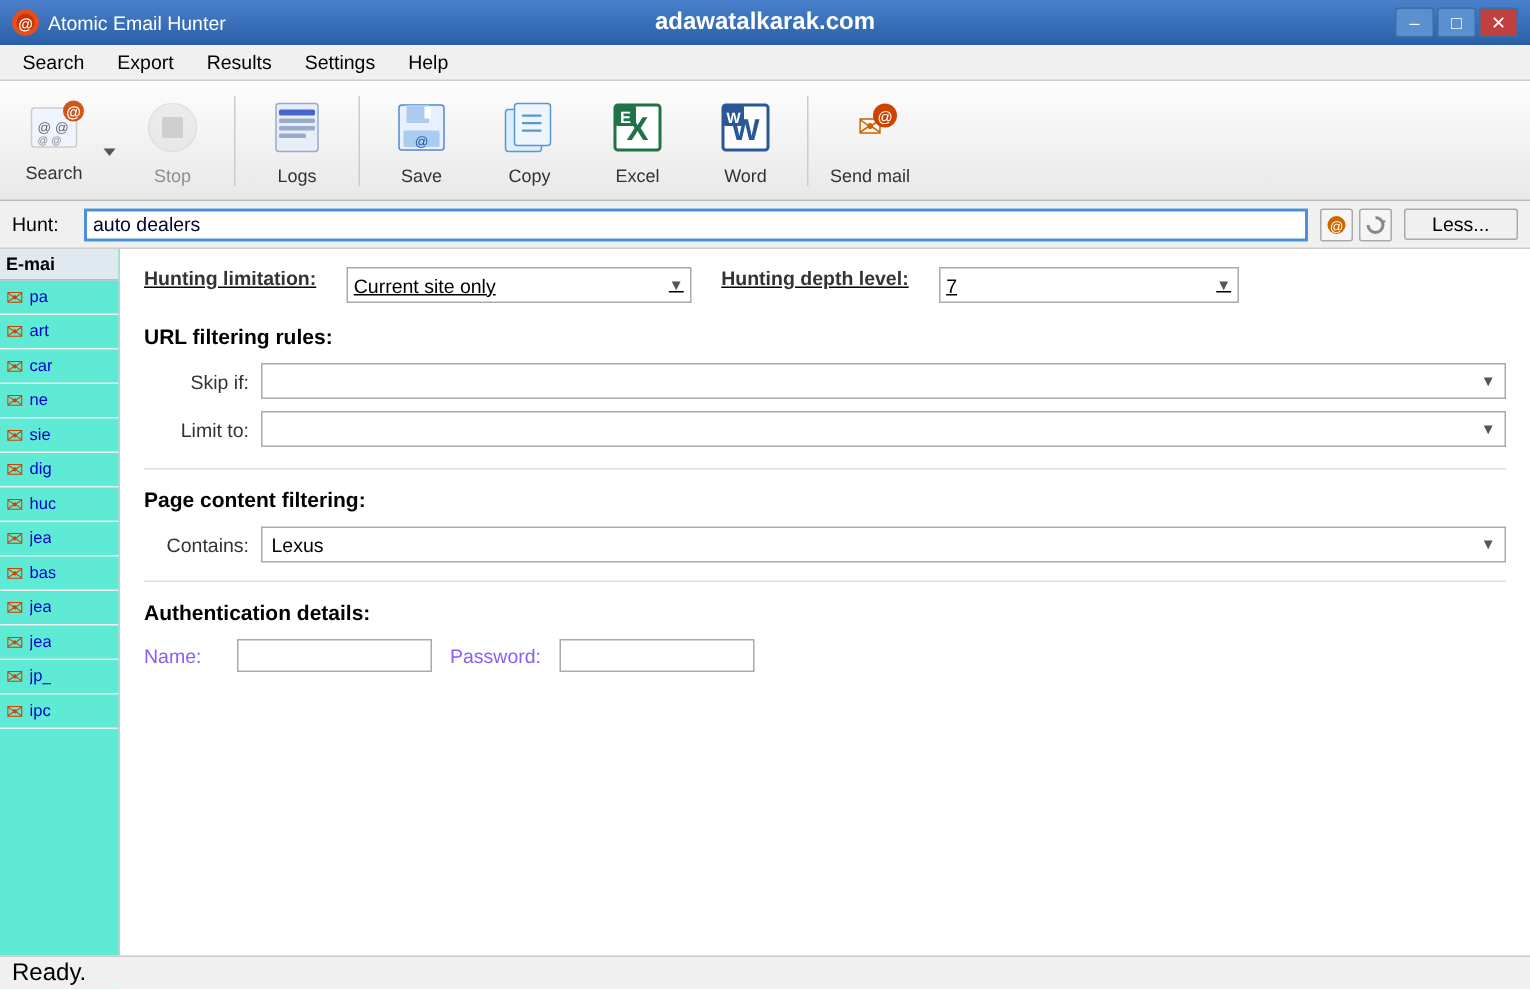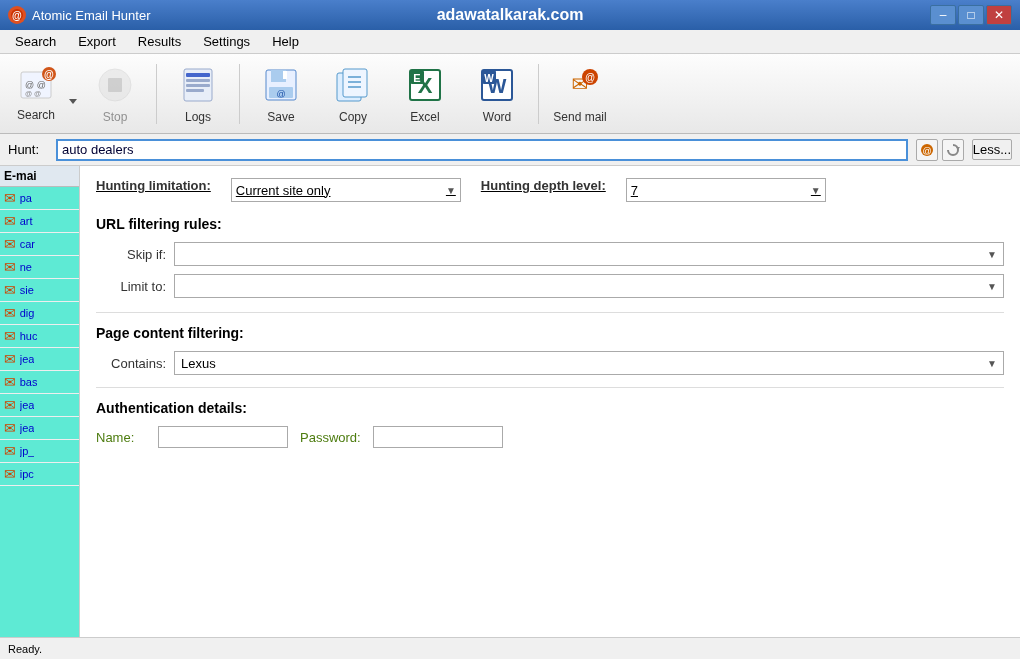--- a/index.html
+++ b/index.html
@@ -199,21 +199,21 @@
       cursor: pointer;
       display: flex;
       align-items: center;
       justify-content: center;
       border: 1px solid #aaa;
       border-radius: 2px;
       background: #f5f5f5;
       font-size: 12px;
     }
     .less-btn {
-      padding: 2px 0;
+      padding: 2px 18px;
       border: 1px solid #aaa;
       background: #f0f0f0;
       cursor: pointer;
       font-size: 13px;
       border-radius: 2px;
     }
 
     
     .main-area {
       display: flex;
@@ -351,21 +351,21 @@
 
     .auth-row {
       display: flex;
       align-items: center;
       gap: 12px;
       margin-top: 8px;
     }
 
     .auth-label {
       font-size: 13px;
-      color: #4d7c0f;
+      color: #8b5cf6;
       min-width: 50px;
     }
 
     .auth-input {
       height: 22px;
       border: 1px solid #aaa;
       padding: 0 4px;
       font-size: 13px;
       width: 130px;
       background: white;
@@ -376,21 +376,21 @@
       position: absolute;
       bottom: 0;
       left: 0;
       right: 0;
       height: 22px;
       background: #f0f0f0;
       border-top: 1px solid #ccc;
       display: flex;
       align-items: center;
       padding: 0 8px;
-      font-size: 11px;
+      font-size: 16px;
     }
 
     .dropdown-arrow-small {
       display: inline-block;
       width: 0;
       height: 0;
       border-left: 4px solid transparent;
       border-right: 4px solid transparent;
       border-top: 5px solid #555;
       margin-left: 4px;

